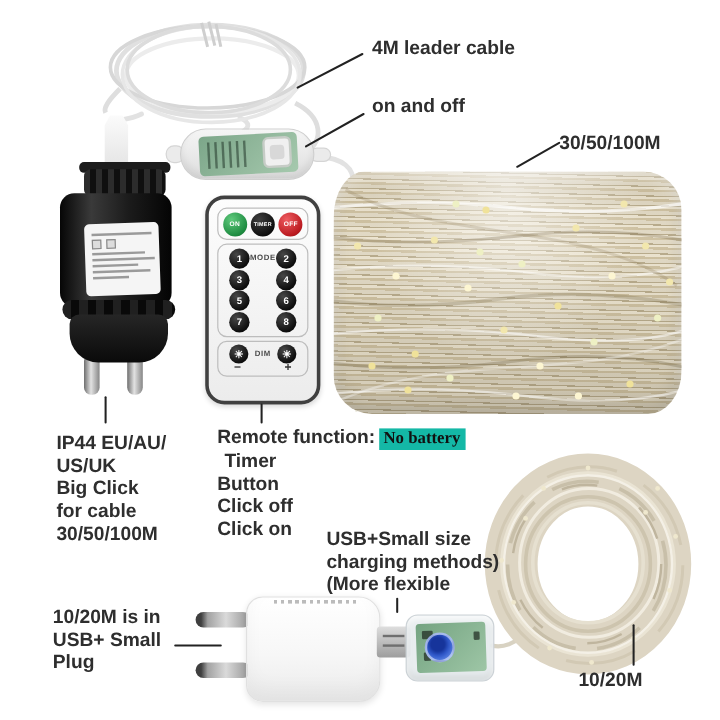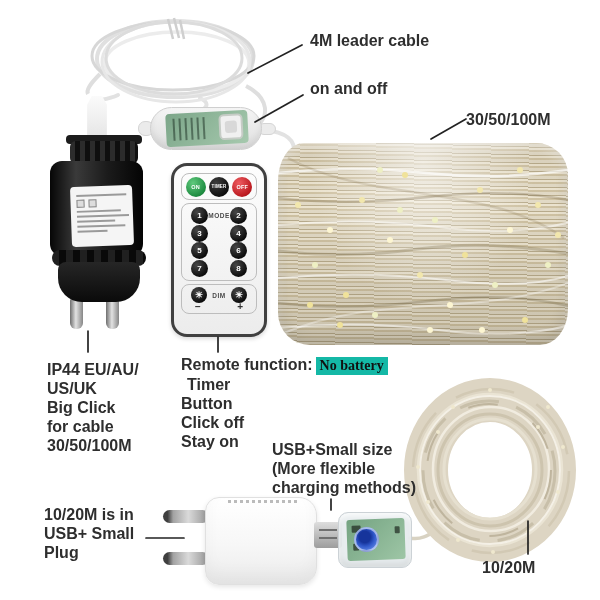--- a/index.html
+++ b/index.html
@@ -316,27 +316,27 @@
     <div>30/50/100M</div>
   </div>
 
   <div class="t" style="left:181px; top:355px">
     <div>
       <span>Remote function:</span><span class="hl">No battery</span>
     </div>
     <div class="fn-indent">Timer</div>
     <div>Button</div>
     <div>Click off</div>
-    <div>Stay on</div>
+    <div>Click on</div>
   </div>
 
   <div class="t" style="left:272px; top:440px">
     <div>USB+Small size</div>
+    <div>charging methods)</div>
     <div>(More flexible</div>
-    <div>charging methods)</div>
   </div>
 
   <div class="t" style="left:44px; top:505px">
     <div>10/20M is in</div>
     <div>USB+ Small</div>
     <div>Plug</div>
   </div>
 
   <div class="t" style="left:482px; top:558px">10/20M</div>
 

